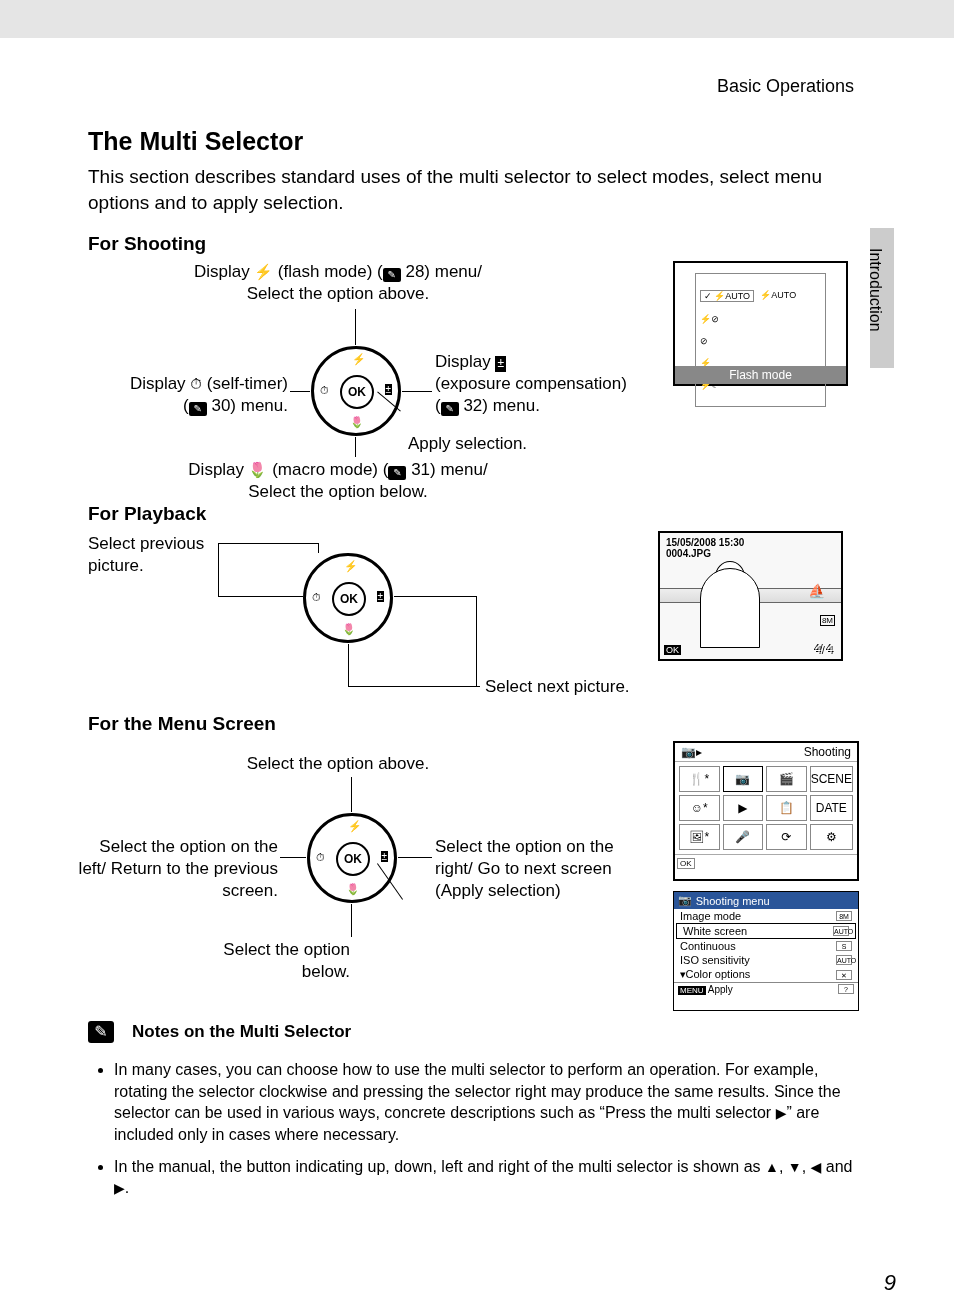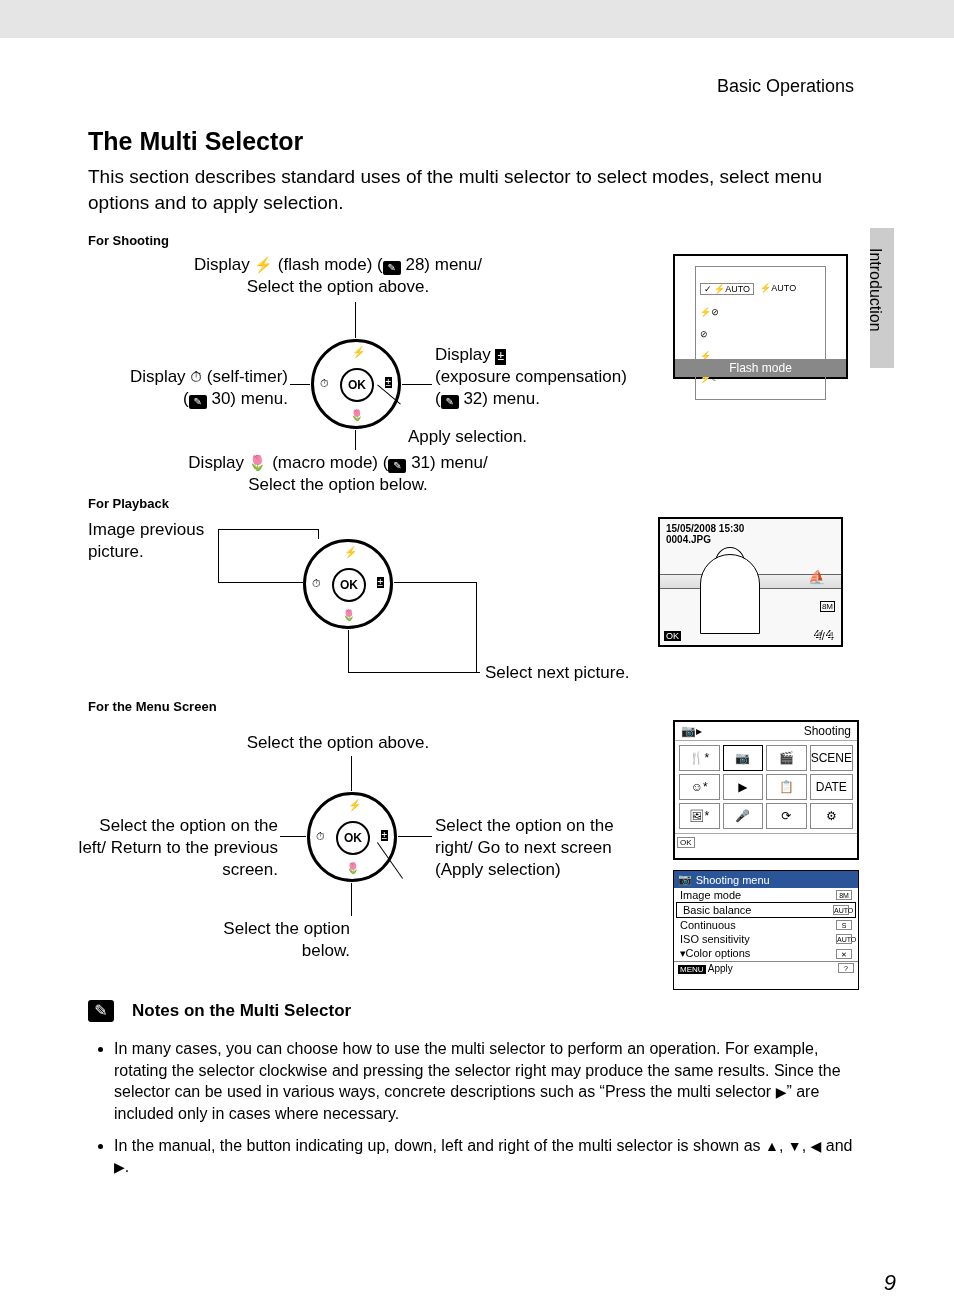--- a/index.html
+++ b/index.html
@@ -4,21 +4,21 @@
   <style>
     * { box-sizing: border-box; margin: 0; padding: 0; }
     body { width: 954px; height: 1314px; background: #e5e5e5; font-family: Arial, Helvetica, sans-serif; position: relative; }
     .page { position: absolute; left: 0; top: 38px; width: 954px; height: 1276px; background: #fff; }
     .header { text-align: right; padding: 38px 100px 0 0; font-size: 18px; }
     .side-tab { position: absolute; right: 60px; top: 190px; width: 24px; height: 140px; background: #ccc; }
     .side-label { position: absolute; right: 70px; top: 210px; writing-mode: vertical-rl; font-size: 16px; }
     .content { padding: 30px 88px 0 88px; }
     .title { font-size: 25px; font-weight: bold; margin-bottom: 8px; }
     .intro { font-size: 19px; line-height: 1.35; margin-bottom: 18px; }
-    .subhead { font-size: 13px; font-weight: bold; margin: 12px 0 6px 0; }
+    .subhead { font-size: 19px; font-weight: bold; margin: 12px 0 6px 0; }
     .diagram { position: relative; height: 230px; }
     .diagram2 { position: relative; height: 170px; }
     .diagram3 { position: relative; height: 270px; }
     .selector-dial { position: absolute; width: 90px; height: 90px; border: 3px solid #000; border-radius: 50%; background: #fff; }
     .selector-dial .inner { position: absolute; width: 34px; height: 34px; border: 2px solid #000; border-radius: 50%; top: 26px; left: 26px; display: flex; align-items: center; justify-content: center; font-size: 12px; font-weight: bold; }
     .ann { position: absolute; font-size: 17px; line-height: 1.3; }
     .ann-r { text-align: left; }
     .ann-l { text-align: right; }
     .ann-c { text-align: center; }
     .ref-icon { display: inline-block; width: 18px; height: 14px; background: #000; color: #fff; font-size: 10px; text-align: center; line-height: 14px; border-radius: 2px; vertical-align: -1px; }
@@ -120,21 +120,21 @@
           <div class="flash-row">
               <span>⚡☾</span>
             </div>
         </div>
         <div class="flash-caption">Flash mode</div>
       </div>
     </div>
 
     <div class="subhead">For Playback</div>
     <div class="diagram2">
-      <div class="ann" style="left:0; top:2px; width:150px;">Image previous picture.</div>
+      <div class="ann" style="left:0; top:2px; width:150px;">Select previous picture.</div>
       <div class="ann" style="left:397px; top:145px;">Select next picture.</div>
       <div class="selector-dial" style="left:215px; top:22px;">
         <div style="position:absolute;top:4px;left:38px;font-size:11px;">⚡</div>
         <div style="position:absolute;bottom:4px;left:36px;font-size:11px;">🌷</div>
         <div style="position:absolute;top:35px;left:6px;font-size:11px;">⏱</div>
         <div style="position:absolute;top:35px;right:6px;font-size:10px;background:#000;color:#fff;padding:0 1px;">±</div>
         <div class="inner">OK</div>
       </div>
 
       <div class="line" style="left:130px;top:12px;width:100px;height:1px;"></div>
@@ -202,21 +202,21 @@
       <div class="shooting-menu">
         <div class="sm-hdr">
             <span>📷</span>
             <span>Shooting menu</span>
           </div>
         <div class="sm-row">
             <span>Image mode</span>
             <span class="sm-tiny">8M</span>
           </div>
         <div class="sm-row hl">
-            <span>Basic balance</span>
+            <span>White screen</span>
             <span class="sm-tiny">AUTO</span>
           </div>
         <div class="sm-row">
             <span>Continuous</span>
             <span class="sm-tiny">S</span>
           </div>
         <div class="sm-row">
             <span>ISO sensitivity</span>
             <span class="sm-tiny">AUTO</span>
           </div>

